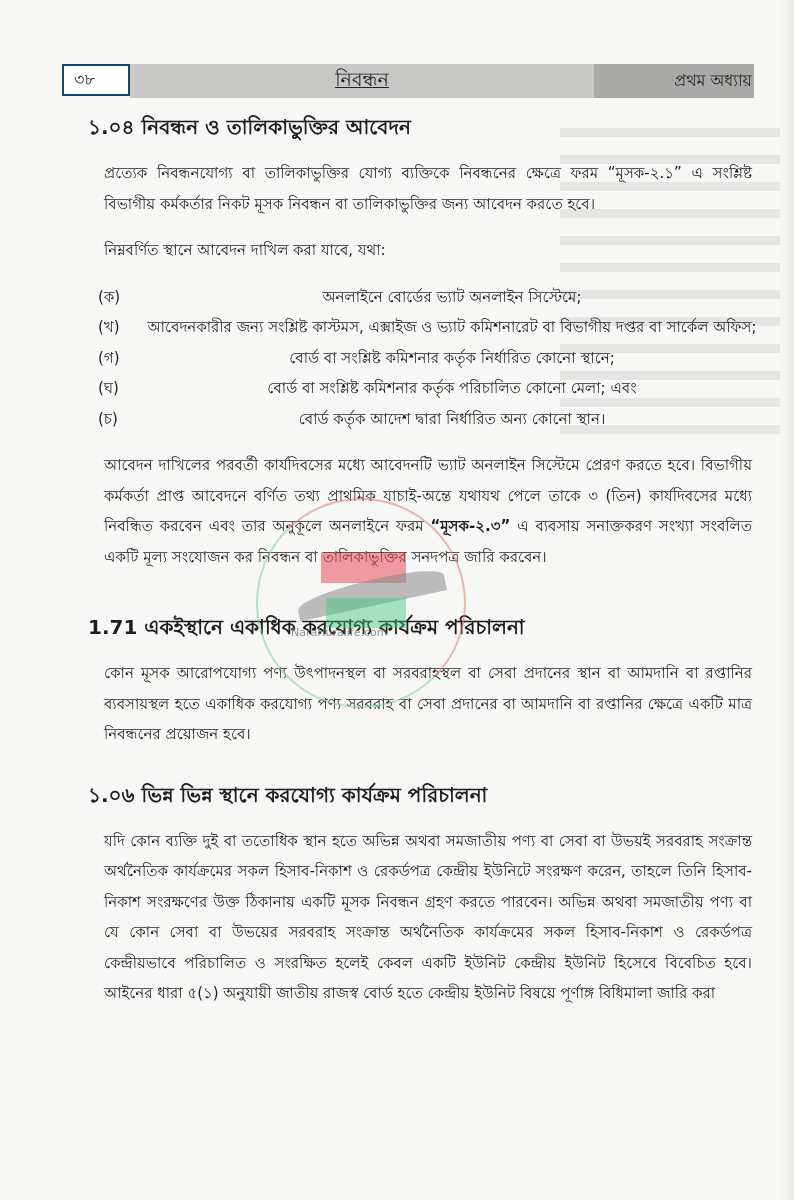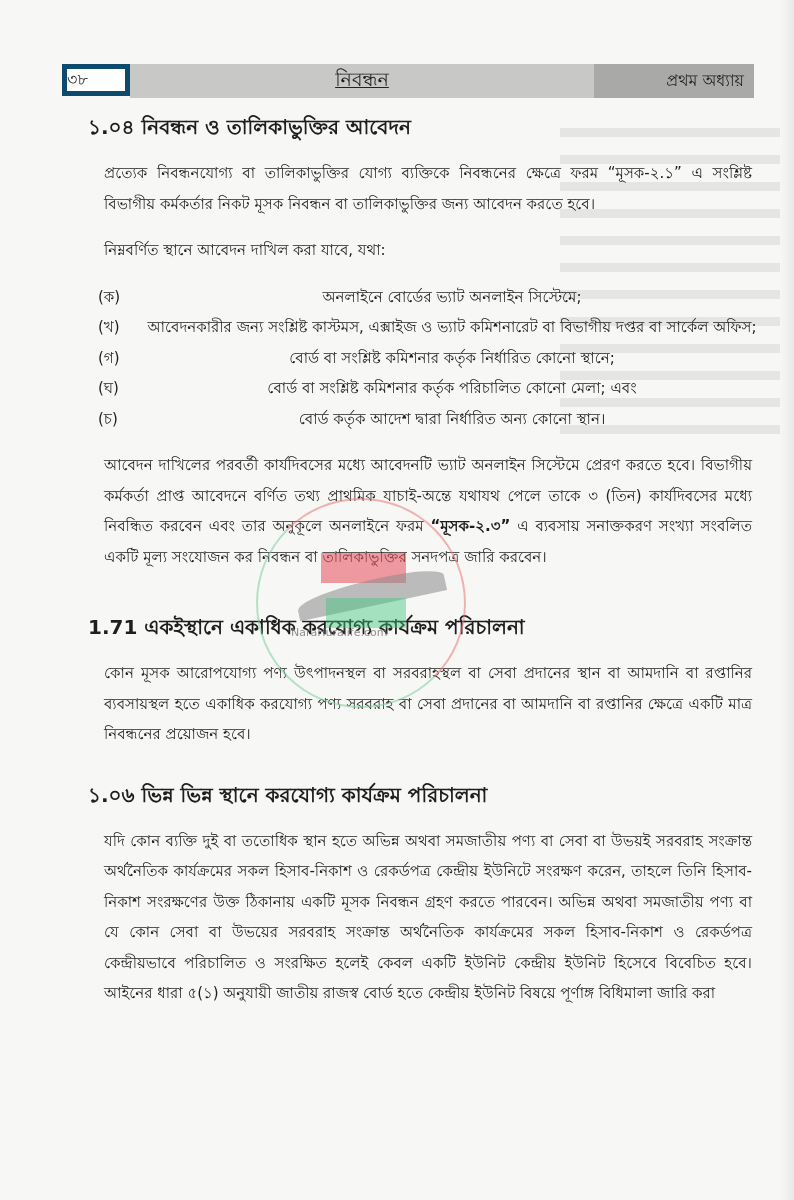--- a/index.html
+++ b/index.html
@@ -9,23 +9,23 @@
     font-family: "DejaVu Sans", "Liberation Sans", sans-serif;
     color: #1e1e1e;
     position: relative;
   }
   .page { position: absolute; left: 0; top: 0; width: 794px; height: 1200px; }
   .right-edge { position: absolute; right: 0; top: 0; width: 14px; height: 1200px; background: linear-gradient(to right, #f7f7f5, #e9e9e7); }
   .bleed { position: absolute; left: 560px; top: 110px; width: 220px; height: 460px; opacity: 0.10; }
   .bleed div { height: 9px; background: #555; margin: 18px 0; width: 100%; }
 
   .header { position: absolute; left: 62px; top: 64px; width: 692px; height: 34px; display: flex; }
-  .hdr-page { width: 68px; height: 32px; border: 5px solid #0c4a6e; background: #fff; font-size: 16px; display: flex; align-items: center; box-sizing: border-box; }
+  .hdr-page { width: 68px; height: 32px; border: 2px solid #0c4a6e; background: #fff; font-size: 16px; display: flex; align-items: center; padding-left: 10px; box-sizing: border-box; }
   .hdr-title { flex: 1; background: #c8c8c6; display: flex; align-items: center; justify-content: center; font-size: 19px; color: #222; text-decoration: underline; }
-  .hdr-chapter { width: 160px; background: #a9a9a7; display: flex; align-items: center; justify-content: flex-end; padding-right: 10px; box-sizing: border-box; font-size: 16px; color: #222; }
+  .hdr-chapter { width: 160px; background: #a9a9a7; display: flex; align-items: center; justify-content: flex-end; padding-right: 2px; box-sizing: border-box; font-size: 16px; color: #222; }
 
   .content { position: absolute; left: 88px; top: 112px; width: 680px; }
   h2 { font-size: 20px; font-weight: bold; margin: 0 0 4px 0; line-height: 30px; }
   p { font-size: 15px; line-height: 30.5px; margin: 16px; text-align: justify; }
   .list { margin: 0 0 8px 0; padding: 0; list-style: none; }
   .list li { display: flex; font-size: 15px; line-height: 30.5px; }
   .list .mark { width: 38px; padding-left: 10px; flex: none; }
   .list .txt { flex: 1; text-align: center; }
   .gap { height: 10px; }
   .gap2 { height: 14px; }

